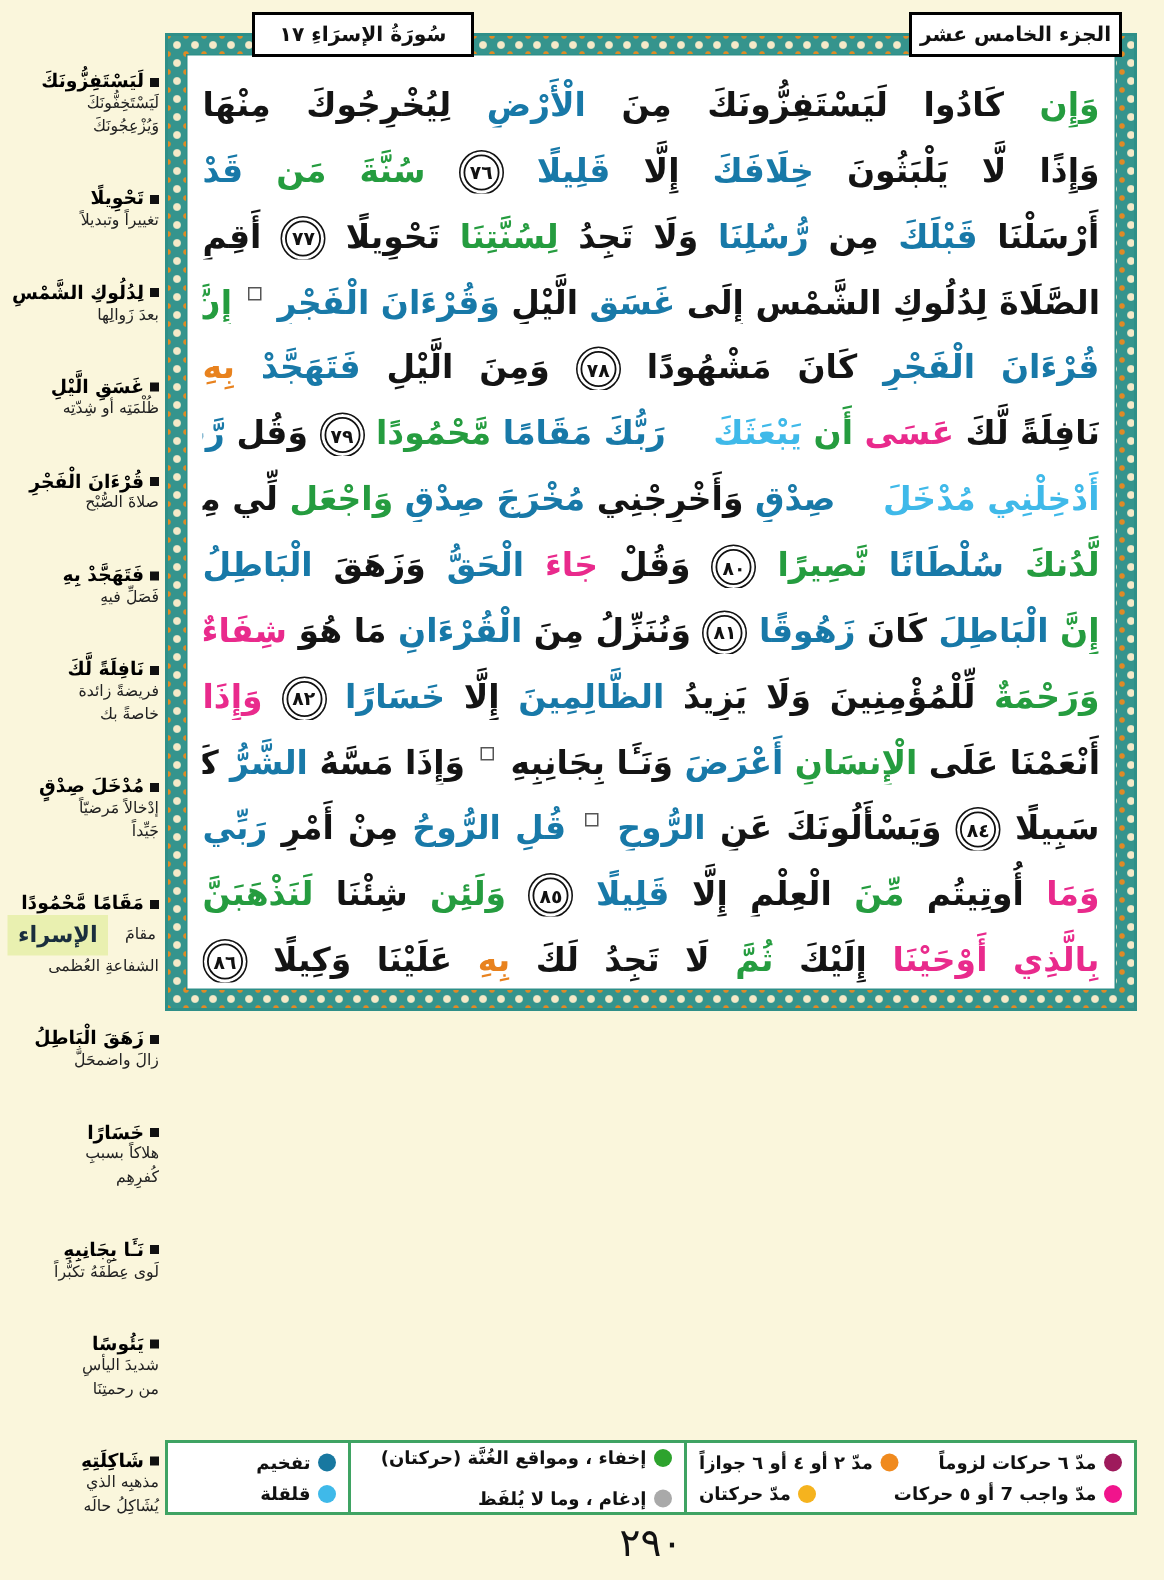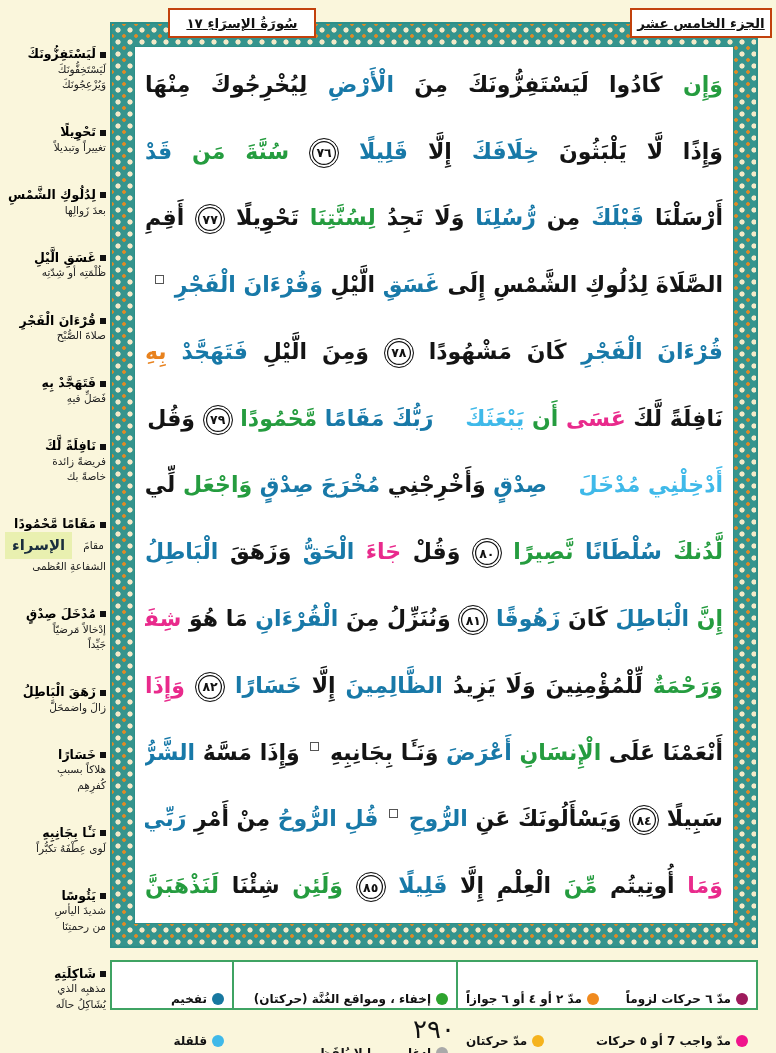--- a/index.html
+++ b/index.html
@@ -21,47 +21,47 @@
   }
   .entry { line-height:1.25; }
   .s-word { font-size:12.5px; font-weight:bold; color:#000; white-space:nowrap; }
   .s-word .bullet { display:inline-block; width:6px; height:6px; background:#111; margin-left:4px; vertical-align:middle; }
   .s-def { font-size:10.5px; color:#222; line-height:1.45; }
   .def-row { display:flex; justify-content:space-between; align-items:center; margin-right:2px; }
   .badge { background:#E9F0B0; color:#1A2E3D; font-weight:bold; font-size:15px; padding:4px 7px; display:inline-block; }
 
   
   .frame {
-    position:absolute; left:110px; top:22px; width:648px; height:926px;
+    position:absolute; left:110px; top:22px; width:648px; height:652px;
     border:2px solid #2E8F88;
     background-color:#35948D;
     background-image:
       radial-gradient(circle, #F4E9C8 2.2px, rgba(0,0,0,0) 3px),
       radial-gradient(circle, #E08A25 1.5px, rgba(0,0,0,0) 2.2px);
     background-size:12px 12px, 12px 12px;
     background-position:0 0, 6px 6px;
-    padding:22px;
+    padding:12px;
   }
   .paper {
     width:100%; height:100%;
     background:#fff; border:1.5px solid #2E8F88;
     direction:rtl;
     display:flex; flex-direction:column; justify-content:space-around;
     padding:4px 10px;
   }
 
   
   .tab {
     position:absolute; top:8px; height:30px; z-index:5;
-    background:#fff; border:2px solid #c2410c;
+    background:#fff; border:2px solid #000000;
     display:flex; align-items:center; justify-content:center;
-    font-size:13.5px; font-weight:bold; color:#111; direction:rtl;text-decoration:underline;
+    font-size:13.5px; font-weight:bold; color:#111; direction:rtl;
   }
   .tab-surah { left:168px; width:148px; }
-  .tab-juz   { left:630px; width:142px; }
+  .tab-juz   { left:606px; width:142px; }
 
   
   .line {
     height:59px; line-height:59px;
     font-size:22px; font-weight:bold; color:#141414;
     text-align:justify; text-align-last:justify;
     white-space:nowrap; overflow:hidden;
     direction:rtl;
   }
   .r-k  { color:#141414; }
@@ -88,21 +88,21 @@
   .legend {
     position:absolute; left:110px; top:960px; width:648px; height:50px;
     background:#fff; border:2px solid #3FA363;
     display:flex; direction:rtl;
     font-size:12px; font-weight:bold; color:#111;
   }
   .lcol { display:flex; flex-direction:column; justify-content:space-around; padding:2px 8px; }
   .lcol + .lcol { border-right:2px solid #3FA363; }
   .lrow { display:flex; align-items:center; justify-content:flex-start; gap:6px; }
   .lrow.spread { justify-content:space-between; }
-  .li { display:flex; align-items:center; gap:5px; white-space:nowrap;margin-top:28px; }
+  .li { display:flex; align-items:center; gap:5px; white-space:nowrap; }
   .dot { width:12px; height:12px; border-radius:50%; flex:0 0 auto; }
 
   
   .pageno {
     position:absolute; left:110px; top:1014px; width:648px;
     text-align:center; font-size:26px; font-weight:normal; color:#111;
   }
 </style>
 </head>
 <body>
@@ -133,33 +133,33 @@
       <div class="s-def">صلاةَ الصُّبْح</div>
     </div>
     <div class="entry">
       <div class="s-word"><span class="bullet"></span>فَتَهَجَّدْ بِهِ</div>
       <div class="s-def">فَصَلِّ فيهِ</div>
     </div>
     <div class="entry">
       <div class="s-word"><span class="bullet"></span>نَافِلَةً لَّكَ</div>
       <div class="s-def">فريضةً زائدة</div>
       <div class="s-def">خاصةً بك</div>
+    </div>
+    <div class="entry">
+      <div class="s-word"><span class="bullet"></span>مُدْخَلَ صِدْقٍ</div>
+      <div class="s-def">إدْخالاً مَرضيّاً</div>
+      <div class="s-def">جَيِّداً</div>
     </div>
     <div class="entry">
       <div class="s-word"><span class="bullet"></span>مَقَامًا مَّحْمُودًا</div>
       <div class="def-row">
         <span class="s-def">مقامَ</span>
         <span class="badge">الإسراء</span>
       </div>
       <div class="s-def">الشفاعةِ العُظمى</div>
-    </div>
-    <div class="entry">
-      <div class="s-word"><span class="bullet"></span>مُدْخَلَ صِدْقٍ</div>
-      <div class="s-def">إدْخالاً مَرضيّاً</div>
-      <div class="s-def">جَيِّداً</div>
     </div>
     <div class="entry">
       <div class="s-word"><span class="bullet"></span>زَهَقَ الْبَاطِلُ</div>
       <div class="s-def">زالَ واضمحَلَّ</div>
     </div>
     <div class="entry">
       <div class="s-word"><span class="bullet"></span>خَسَارًا</div>
       <div class="s-def">هلاكاً بسببِ</div>
       <div class="s-def">كُفرِهِم</div>
     </div>
@@ -187,20 +187,21 @@
       <div class="line"><span class="r-k">الصَّلَاةَ لِدُلُوكِ الشَّمْسِ إِلَى</span> <span class="r-b">غَسَقِ</span> <span class="r-k">الَّيْلِ</span> <span class="r-b">وَقُرْءَانَ الْفَجْرِ</span> <span class="sqmark"></span> <span class="r-g">إِنَّ</span> </div>
       <div class="line"><span class="r-b">قُرْءَانَ الْفَجْرِ</span> <span class="r-k">كَانَ مَشْهُودًا</span> <span class="ayah">٧٨</span> <span class="r-k">وَمِنَ الَّيْلِ</span> <span class="r-b">فَتَهَجَّدْ</span> <span class="r-o">بِهِ</span> </div>
       <div class="line"><span class="r-k">نَافِلَةً لَّكَ</span> <span class="r-p">عَسَى</span> <span class="r-g">أَن</span> <span class="r-lb">يَبْعَثَكَ</span> <span class="r-b">رَبُّكَ مَقَامًا</span> <span class="r-g">مَّحْمُودًا</span> <span class="ayah">٧٩</span> <span class="r-k">وَقُل</span> <span class="r-b">رَّبِّ</span> </div>
       <div class="line"><span class="r-lb">أَدْخِلْنِي مُدْخَلَ</span> <span class="r-b">صِدْقٍ</span> <span class="r-k">وَأَخْرِجْنِي</span> <span class="r-b">مُخْرَجَ صِدْقٍ</span> <span class="r-g">وَاجْعَل</span> <span class="r-k">لِّي مِن</span> </div>
       <div class="line"><span class="r-g">لَّدُنكَ</span> <span class="r-b">سُلْطَانًا</span> <span class="r-g">نَّصِيرًا</span> <span class="ayah">٨٠</span> <span class="r-k">وَقُلْ</span> <span class="r-p">جَاءَ</span> <span class="r-b">الْحَقُّ</span> <span class="r-k">وَزَهَقَ</span> <span class="r-b">الْبَاطِلُ</span> </div>
       <div class="line"><span class="r-g">إِنَّ</span> <span class="r-b">الْبَاطِلَ</span> <span class="r-k">كَانَ</span> <span class="r-b">زَهُوقًا</span> <span class="ayah">٨١</span> <span class="r-k">وَنُنَزِّلُ مِنَ</span> <span class="r-b">الْقُرْءَانِ</span> <span class="r-k">مَا هُوَ</span> <span class="r-p">شِفَاءٌ</span> </div>
       <div class="line"><span class="r-g">وَرَحْمَةٌ</span> <span class="r-k">لِّلْمُؤْمِنِينَ وَلَا يَزِيدُ</span> <span class="r-b">الظَّالِمِينَ</span> <span class="r-k">إِلَّا</span> <span class="r-b">خَسَارًا</span> <span class="ayah">٨٢</span> <span class="r-p">وَإِذَا</span> </div>
       <div class="line"><span class="r-k">أَنْعَمْنَا عَلَى</span> <span class="r-g">الْإِنسَانِ</span> <span class="r-b">أَعْرَضَ</span> <span class="r-k">وَنَـَٔا بِجَانِبِهِ</span> <span class="sqmark"></span> <span class="r-k">وَإِذَا مَسَّهُ</span> <span class="r-b">الشَّرُّ</span> <span class="r-k">كَانَ يَئُوسًا</span> </div>
       <div class="line"><span class="r-k">سَبِيلًا</span> <span class="ayah">٨٤</span> <span class="r-k">وَيَسْأَلُونَكَ عَنِ</span> <span class="r-b">الرُّوحِ</span> <span class="sqmark"></span> <span class="r-b">قُلِ الرُّوحُ</span> <span class="r-k">مِنْ أَمْرِ</span> <span class="r-b">رَبِّي</span> </div>
       <div class="line"><span class="r-p">وَمَا</span> <span class="r-k">أُوتِيتُم</span> <span class="r-g">مِّنَ</span> <span class="r-k">الْعِلْمِ إِلَّا</span> <span class="r-b">قَلِيلًا</span> <span class="ayah">٨٥</span> <span class="r-g">وَلَئِن</span> <span class="r-k">شِئْنَا</span> <span class="r-g">لَنَذْهَبَنَّ</span> </div>
+      <div class="line"><span class="r-p">بِالَّذِي أَوْحَيْنَا</span> <span class="r-k">إِلَيْكَ</span> <span class="r-g">ثُمَّ</span> <span class="r-k">لَا تَجِدُ لَكَ</span> <span class="r-o">بِهِ</span> <span class="r-k">عَلَيْنَا وَكِيلًا</span> <span class="ayah">٨٦</span> </div>
     </div>
 </div>
 
 <div class="legend" id="legend">
     <div class="lcol" style="flex: 0 0 298px;">
       <div class="lrow spread">
         <span class="li">
           <span class="dot" style="background: rgb(158, 26, 92);"></span>
           <span>مدّ ٦ حركات لزوماً</span>
         </span>

